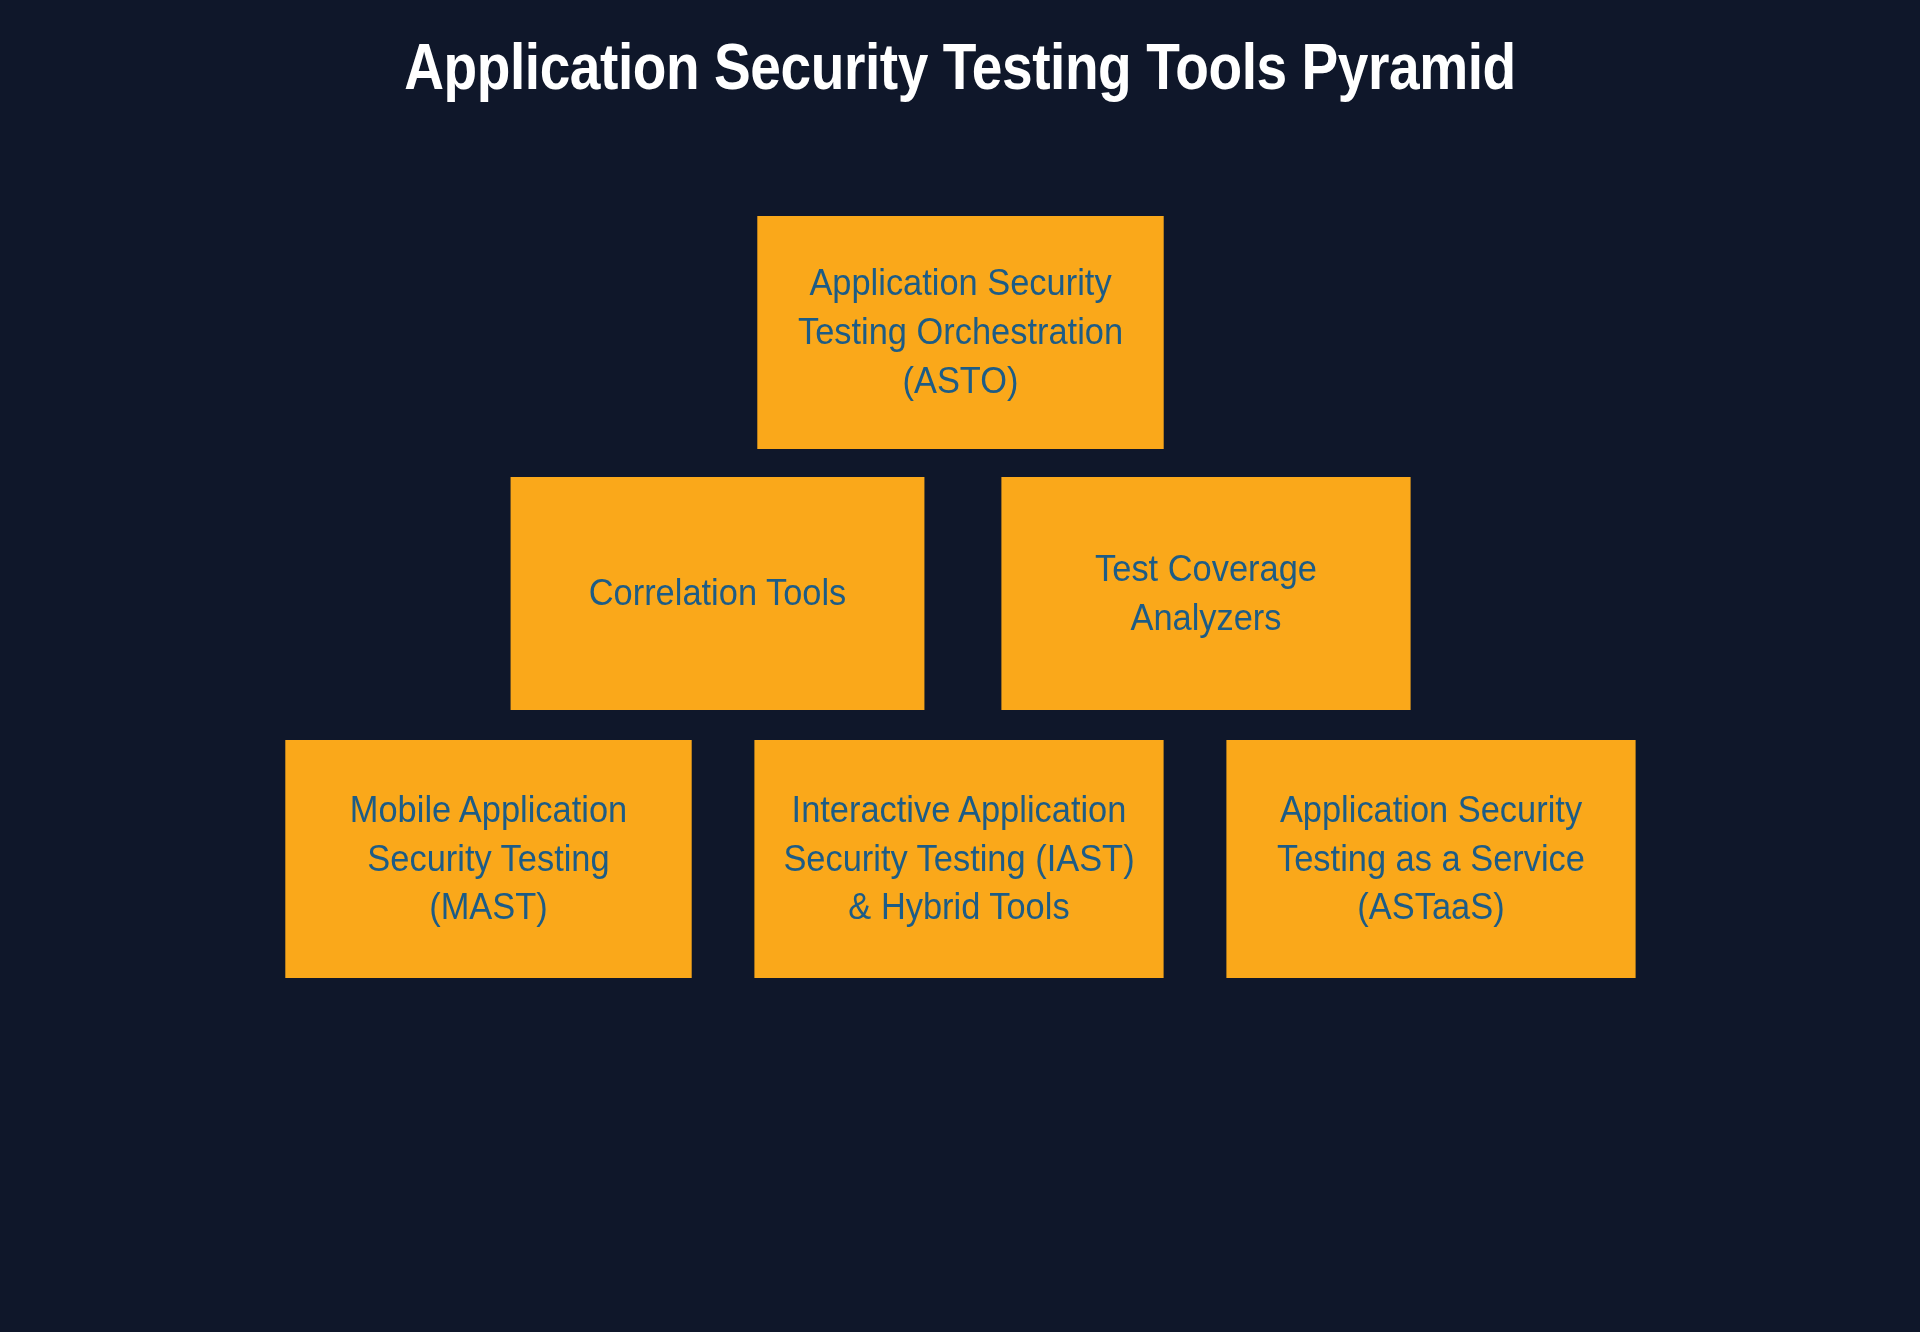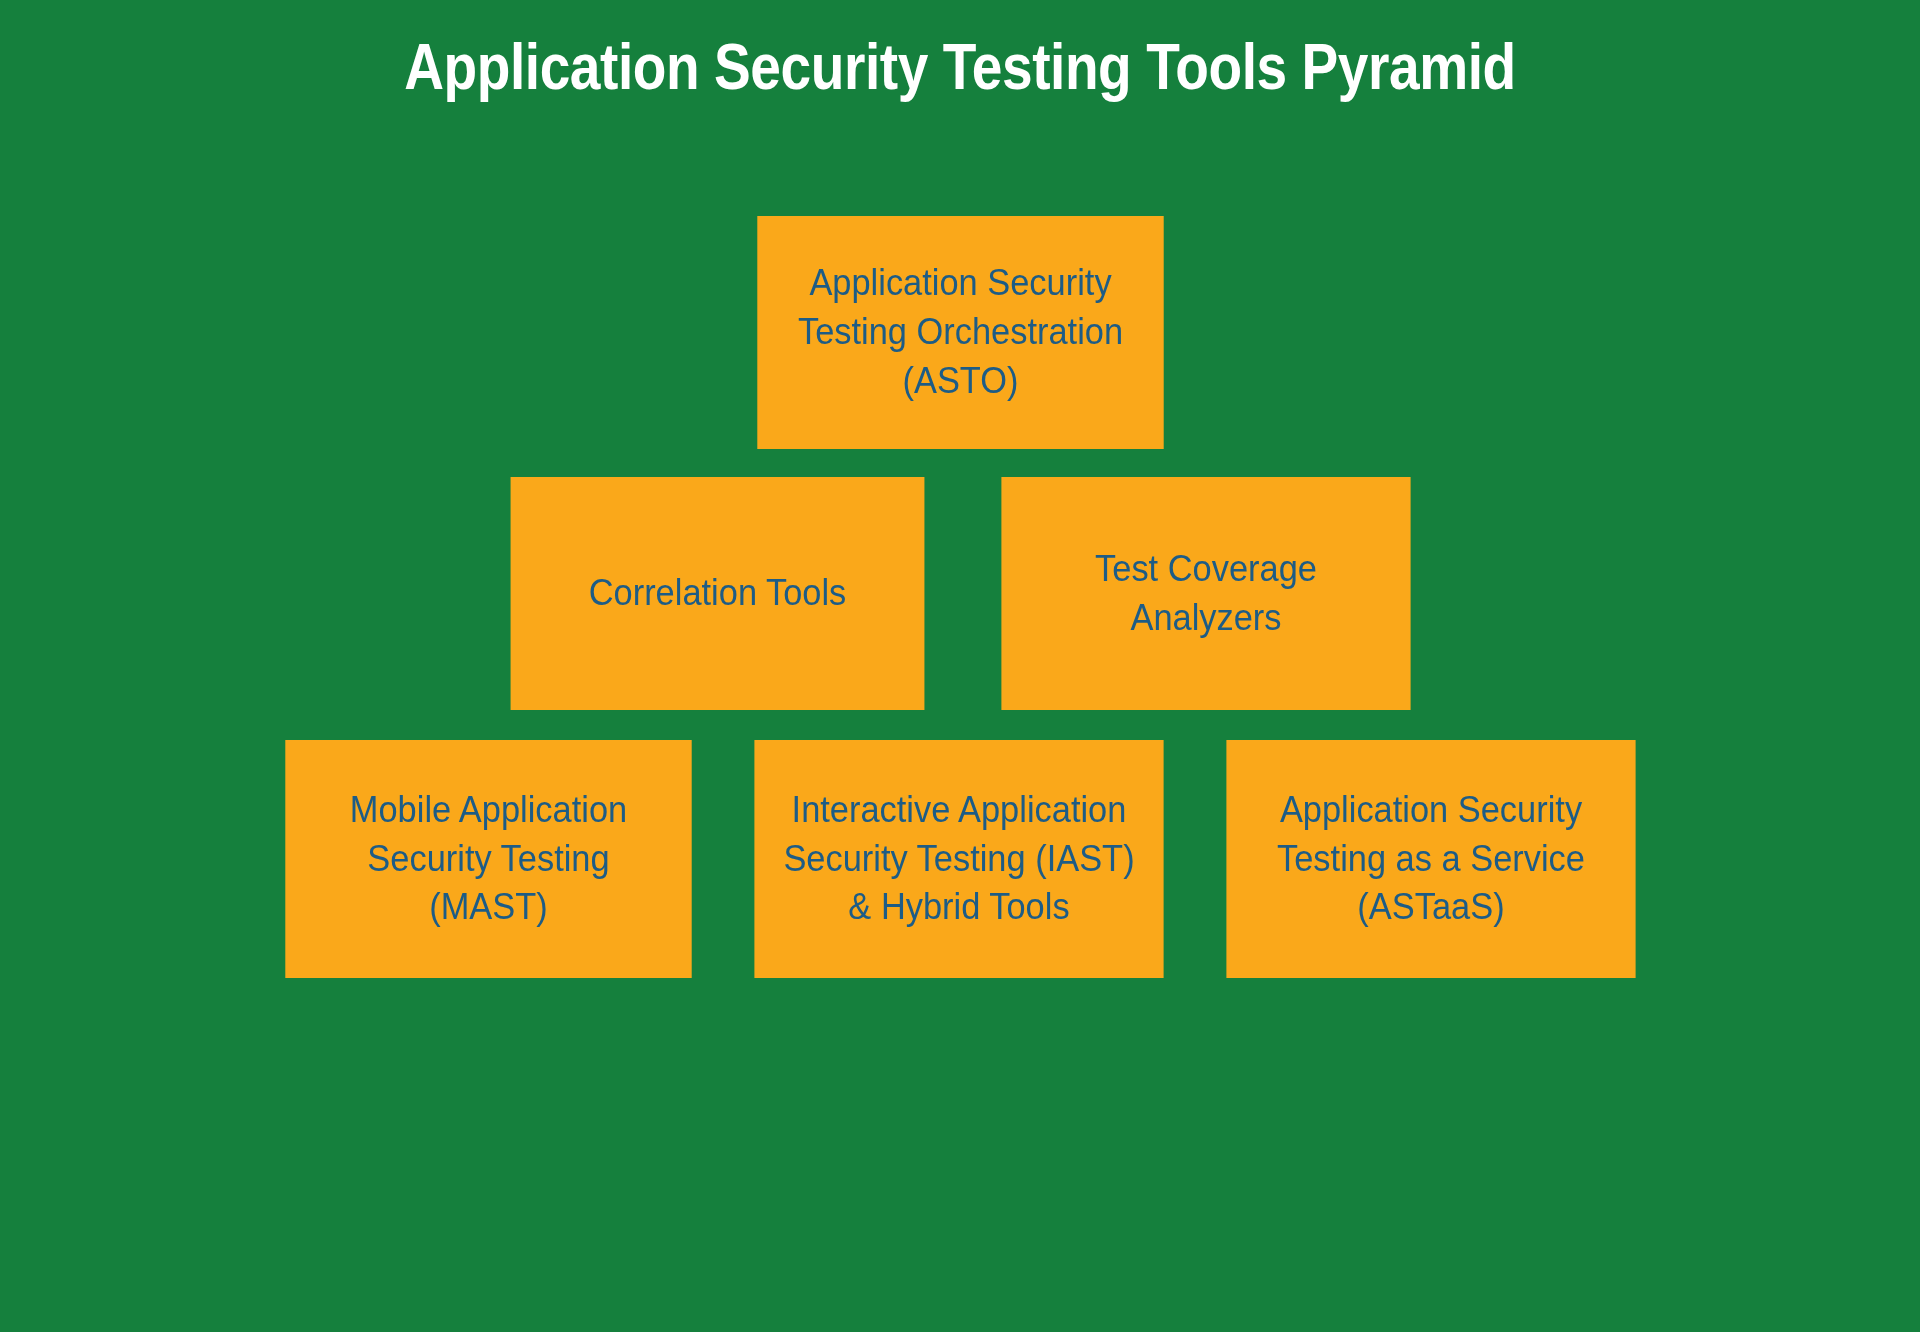--- a/index.html
+++ b/index.html
@@ -5,21 +5,21 @@
 <style>
   html, body {
     margin: 0;
     padding: 0;
     background: #0b3d63;
   }
   #canvas {
     position: relative;
     width: 1920px;
     height: 1332px;
-    background: #15803d;
+    background: #0f172a;
     overflow: hidden;
     font-family: "Liberation Sans", "DejaVu Sans", sans-serif;
   }
   #page-title {
     position: absolute;
     left: 0;
     top: 34px;
     width: 1920px;
     text-align: center;
     color: #ffffff;

